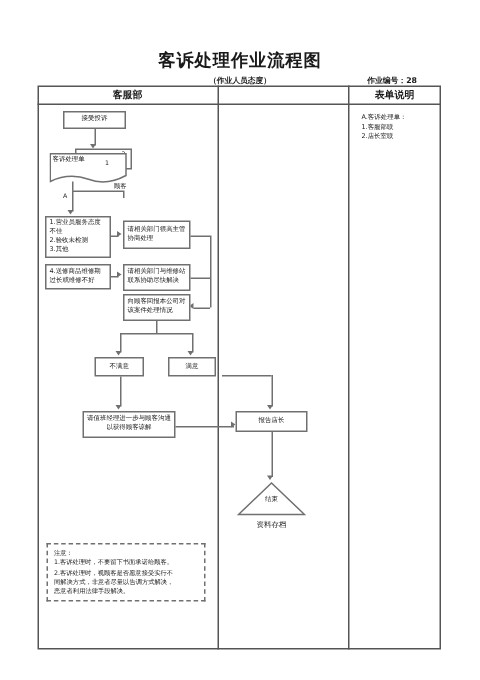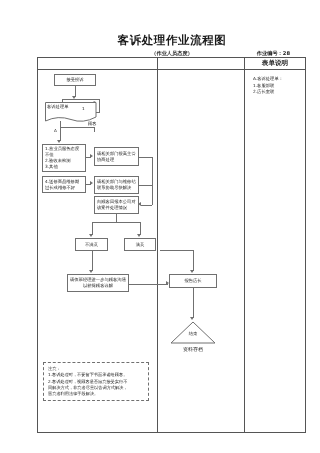--- a/index.html
+++ b/index.html
@@ -10,21 +10,21 @@
   body {
     width: 320px;
     height: 453px;
     position: relative;
     font-family: "DejaVu Sans", "Liberation Sans", sans-serif;
     color: #1a1a1a;
     overflow: hidden;
   }
   .page {
     position: absolute;
-    left: 12px; top: 0;
+    left: 0; top: 0;
     width: 304px; height: 453px;
   }
   
   .doc-title {
     position: absolute;
     left: 0; top: 33px;
     width: 320px;
     text-align: center;
     font-size: 11.5px;
     font-weight: bold;
@@ -185,20 +185,21 @@
 
   <div class="doc-title">客诉处理作业流程图</div>
   <div class="doc-subtitle">（作业人员态度）</div>
   <div class="doc-code">作业编号：28</div>
 
   <div class="frame"></div>
   <div class="head-row"></div>
   <div class="col-div d1"></div>
   <div class="col-div d2"></div>
 
+  <div class="col-head h1">客服部</div>
   <div class="col-head h3">表单说明</div>
 
   <div class="legend">
     <div>A.客诉处理单：</div>
     <div>1.客服部联</div>
     <div>2.店长室联</div>
   </div>
 
   <div class="node center" style="left:42px; top:74px; width:42px; height:12px;">
     <span class="txt">接受投诉</span>

